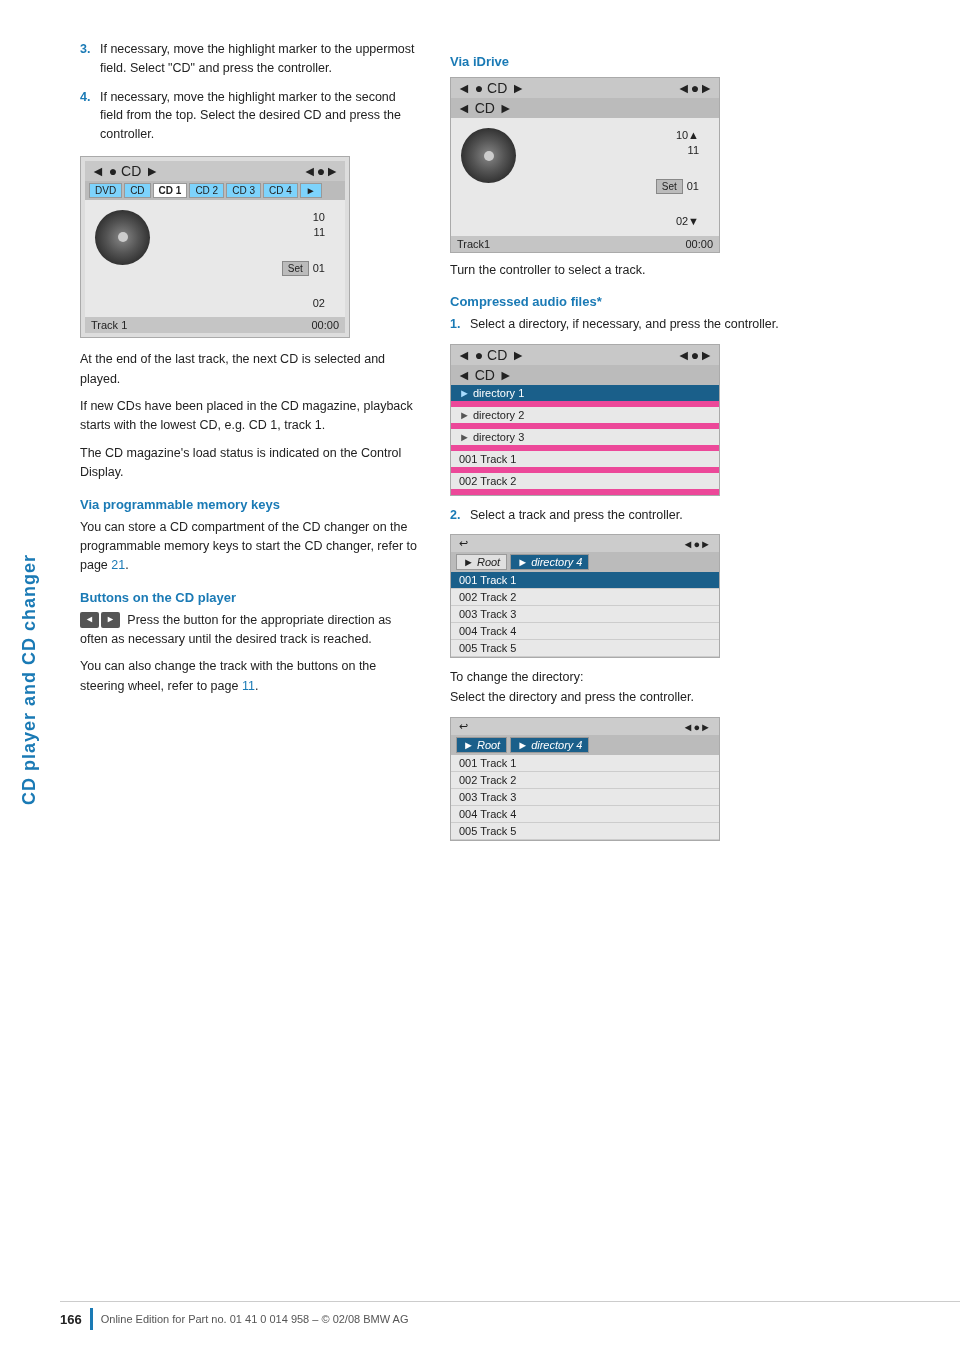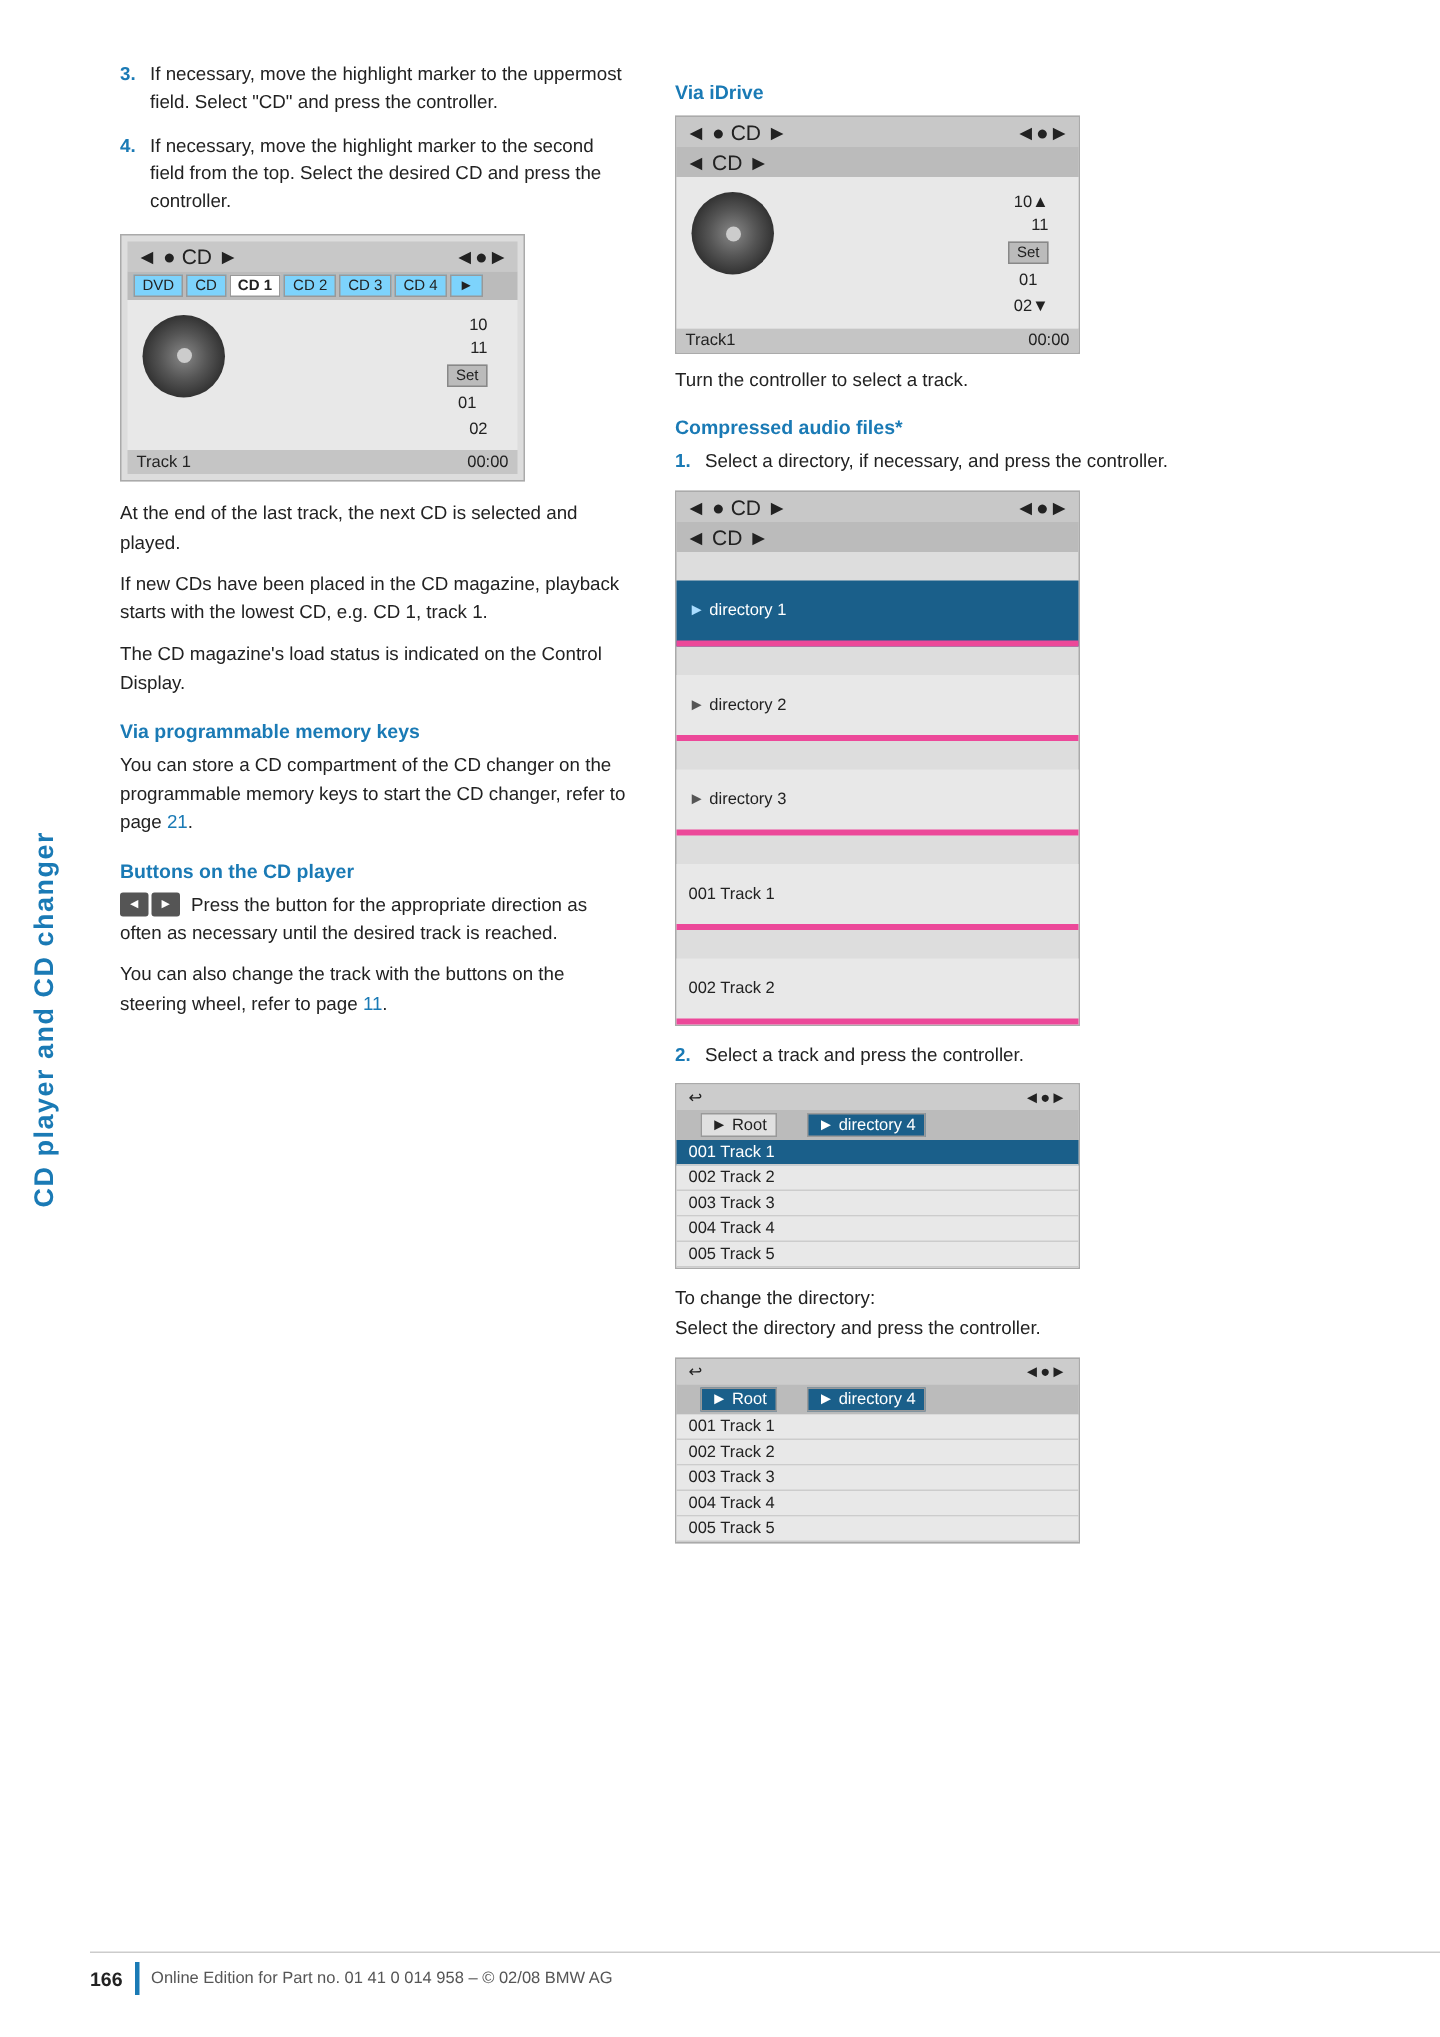--- a/index.html
+++ b/index.html
@@ -112,22 +112,21 @@
       padding-right: 10px;
     }
     .cd-track-num {
       font-size: 11px;
       line-height: 1.4;
     }
     .cd-set-row {
       display: flex;
       align-items: center;
       gap: 4px;
-      margin: 2px 0;
-      flex-direction: column;
+      margin: 20px 0;
     }
     .cd-set-btn {
       background: #bbb;
       border: 1px solid #888;
       padding: 1px 5px;
       font-size: 10px;
     }
     .cd-bottom-bar {
       background: #c5c5c5;
       display: flex;
@@ -179,25 +178,24 @@
     }
 
     
     .dir-screen {
       border: 1px solid #aaa;
       background: #ddd;
       margin: 10px 0;
       width: 270px;
     }
     .dir-row {
-      padding: 14px 8px;
+      padding: 2px 8px;
       font-size: 11px;
       background: #e8e8e8;
-      border-bottom: 4px solid #ec4899;
-      margin-top: 19px;
+      border-bottom: 6px solid #ec4899;
     }
     .dir-row.highlighted {
       background: #1a5f8a;
       color: #fff;
     }
     .dir-row .arrow {
       color: #555;
       margin-right: 3px;
     }
     .dir-row.highlighted .arrow {
@@ -216,23 +214,24 @@
       display: flex;
       justify-content: space-between;
       align-items: center;
       padding: 2px 8px;
       font-size: 11px;
     }
     .nav-breadcrumb {
       background: #bbb;
       display: flex;
       align-items: center;
-      padding: 2px 16px;
-      gap: 20px;
-      font-size: 11px;
+      padding: 2px 5px;
+      gap: 3px;
+      font-size: 11px;
+      font-style: italic;
     }
     .nav-crumb {
       background: #e0e0e0;
       padding: 1px 6px;
       border: 1px solid #999;
       font-size: 11px;
     }
     .nav-crumb.active {
       background: #1a5f8a;
       color: #fff;

